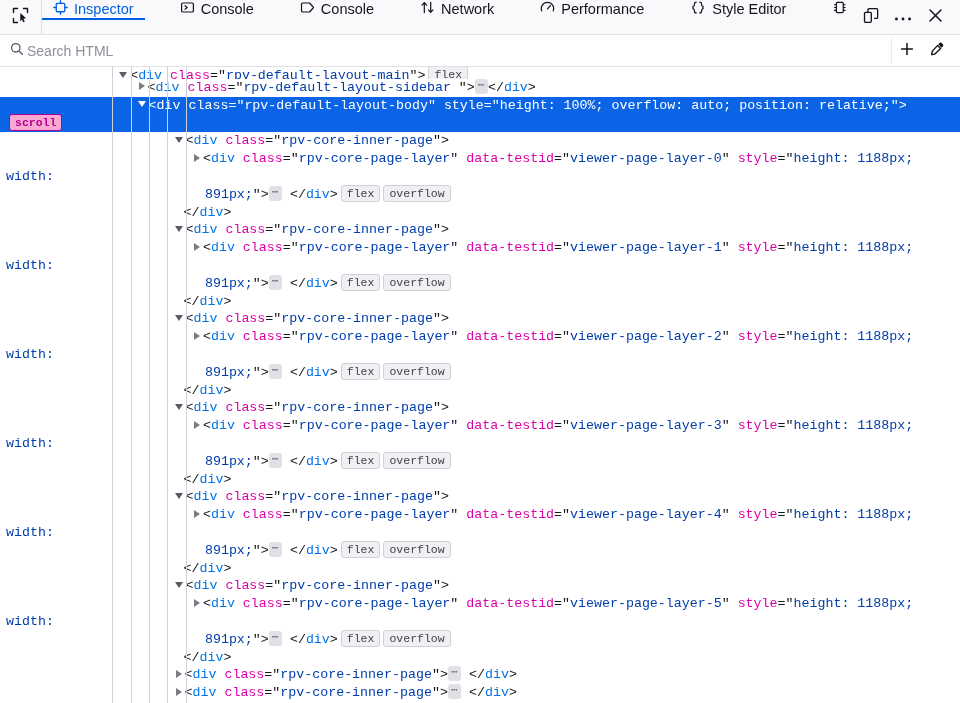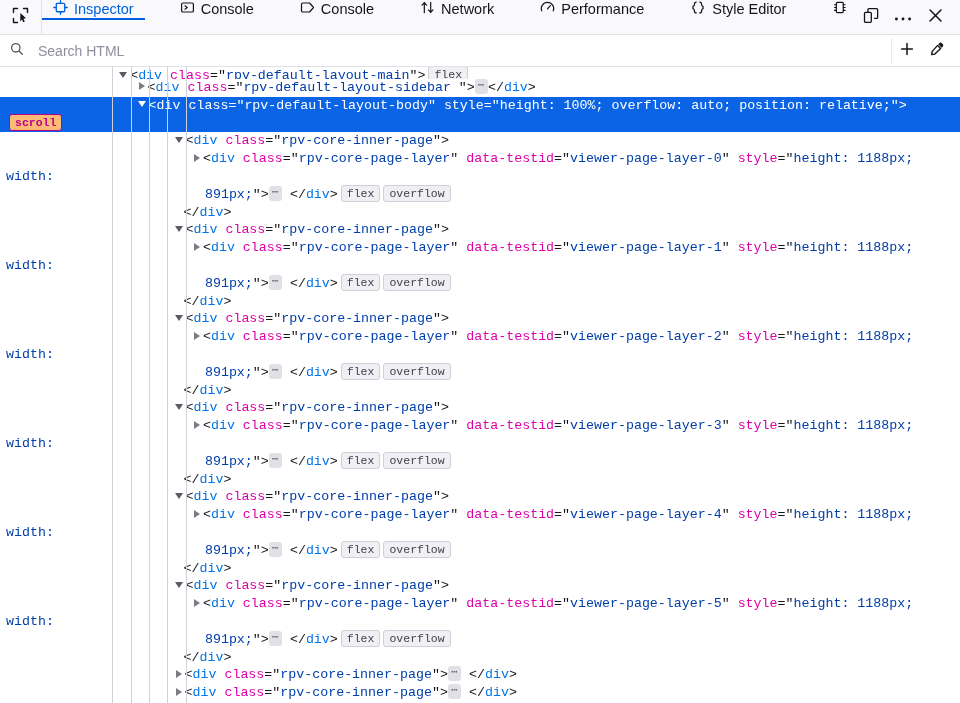--- a/index.html
+++ b/index.html
@@ -95,21 +95,21 @@
     height: 31px;
     min-height: 31px;
     display: flex;
     align-items: center;
     background: #ffffff;
     border-bottom: 1px solid #e0e0e6;
   }
   .search-wrap {
     display: flex;
     align-items: center;
-    gap: 14px;
+    gap: 3px;
     flex: 1;
     padding-left: 10px;
   }
   .search-input {
     border: none;
     outline: none;
     background: transparent;
     font-family: "Liberation Sans", sans-serif;
     font-size: 14px;
     color: #15141a;
@@ -231,21 +231,21 @@
     border-radius: 3px;
     border: 1px solid #cfcfd8;
     background: #f0f0f4;
     color: #42414d;
     vertical-align: middle;
     position: relative;
     top: -1px;
     margin-left: 3px;
   }
   .badge.scroll-badge {
-    background: #fdba74;
+    background: #f9a8d4;
     border: 1px solid #b5008f;
     color: #b5008f;
     font-weight: 600;
   }
 
   
   .guide {
     position: absolute;
     width: 1px;
     background: #d0d0d8;

